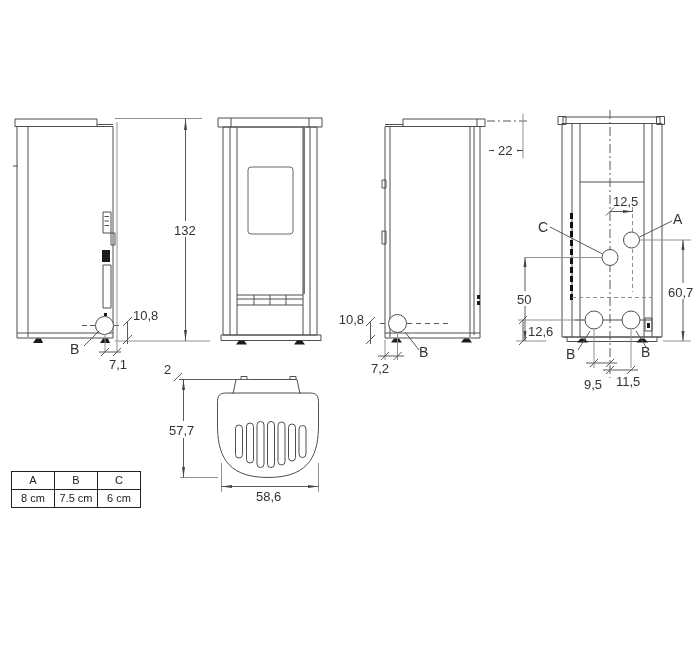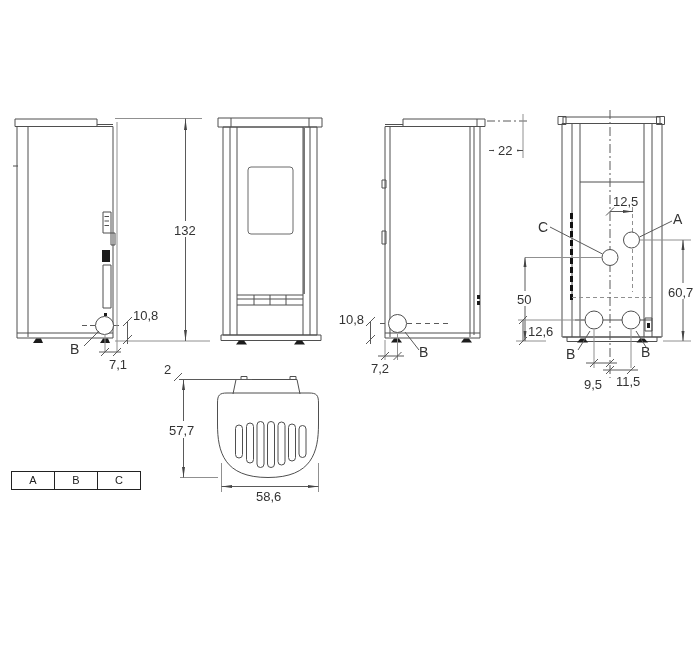--- a/index.html
+++ b/index.html
@@ -241,16 +241,21 @@
   </g>
 </svg>
 
 <table class="spec-table">
   <tbody>
         <tr>
     <td>A</td>
     <td>B</td>
     <td>C</td>
   </tr>
+  <tr>
+    <td>8 cm</td>
+    <td>7.5 cm</td>
+    <td>6 cm</td>
+  </tr>
 </tbody>
     </table>
 
 </div>
 
 </body></html>

